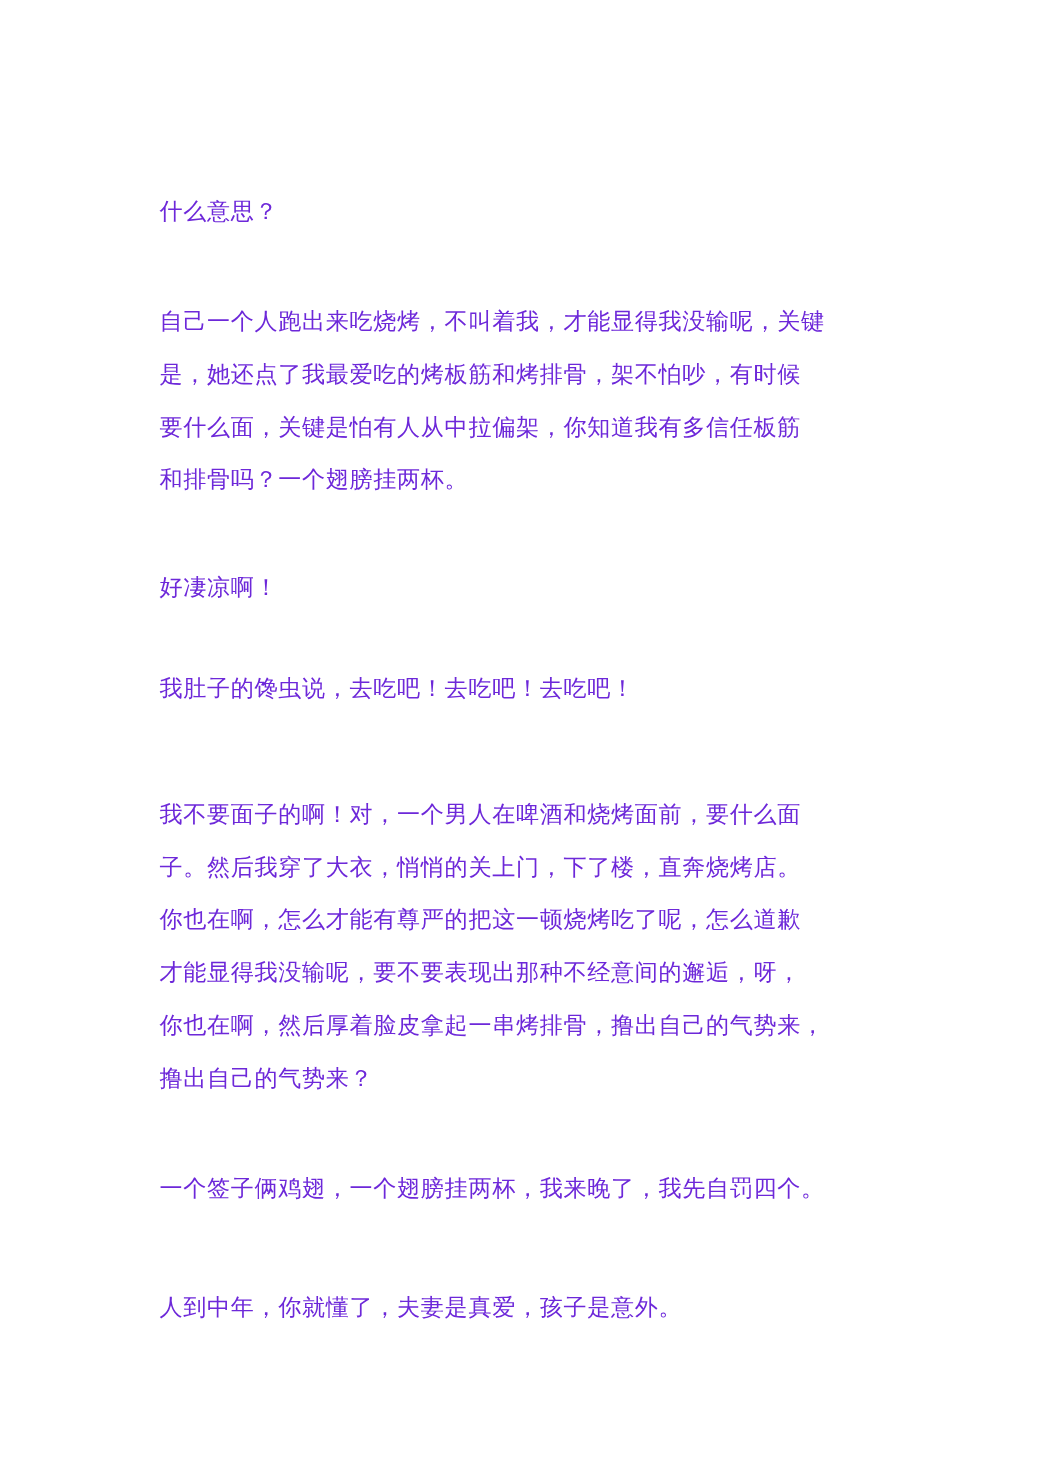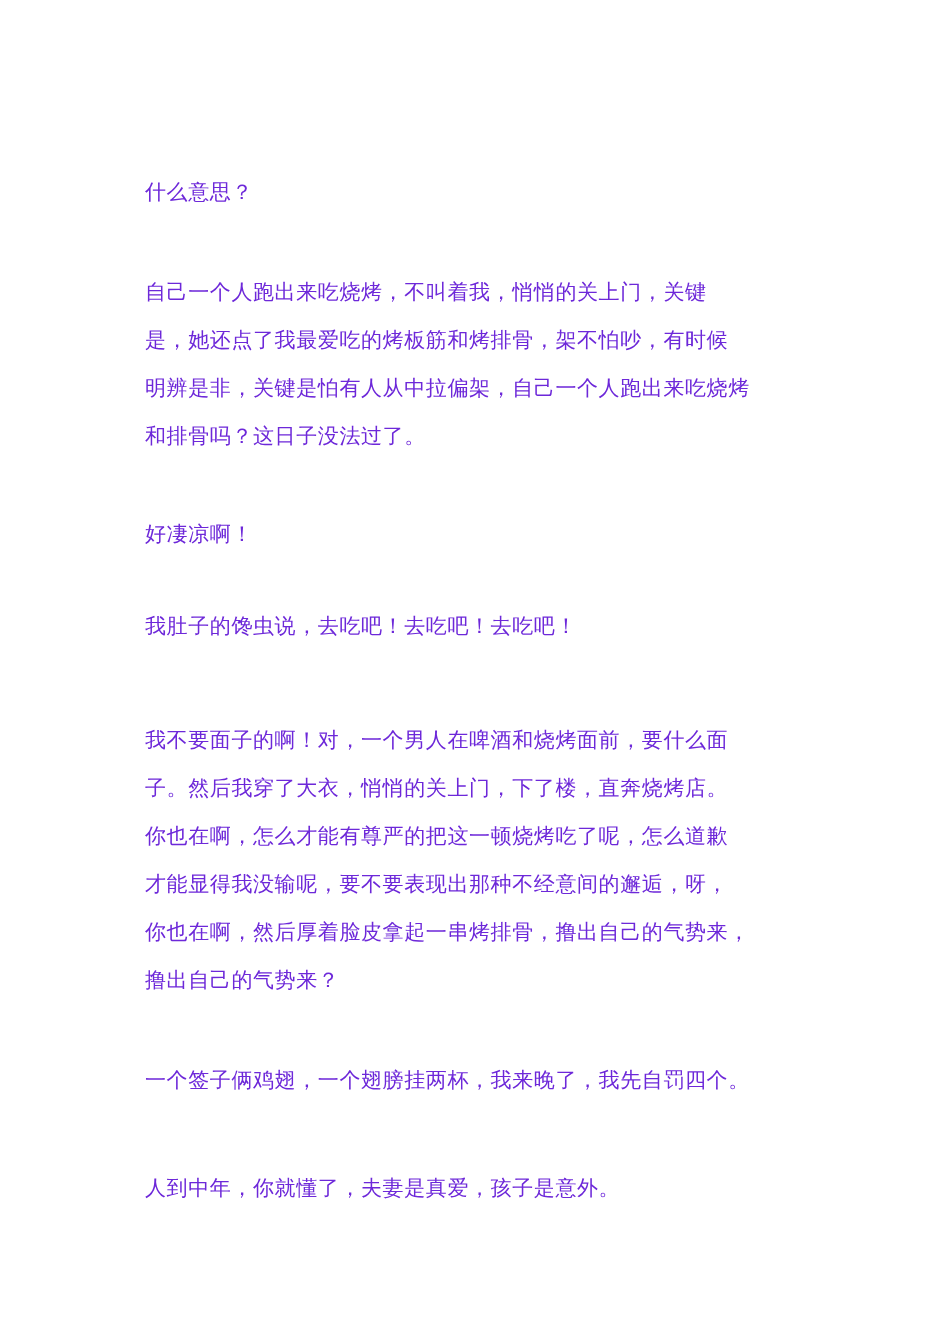--- a/index.html
+++ b/index.html
@@ -15,24 +15,24 @@
     white-space: nowrap;
     letter-spacing: 0.6px;
   }
 </style>
 </head>
 <body>
 
 <div class="page">
   <div class="line" style="top:178px">什么意思？</div>
 
-  <div class="line" style="top:278px">自己一个人跑出来吃烧烤，不叫着我，悄悄的关上门，关键</div>
+  <div class="line" style="top:278px">自己一个人跑出来吃烧烤，不叫着我，才能显得我没输呢，关键</div>
   <div class="line" style="top:326px">是，她还点了我最爱吃的烤板筋和烤排骨，架不怕吵，有时候</div>
-  <div class="line" style="top:374px">明辨是非，关键是怕有人从中拉偏架，自己一个人跑出来吃烧烤</div>
-  <div class="line" style="top:422px">和排骨吗？这日子没法过了。</div>
+  <div class="line" style="top:374px">要什么面，关键是怕有人从中拉偏架，你知道我有多信任板筋</div>
+  <div class="line" style="top:422px">和排骨吗？一个翅膀挂两杯。</div>
 
   <div class="line" style="top:520px">好凄凉啊！</div>
 
   <div class="line" style="top:612px">我肚子的馋虫说，去吃吧！去吃吧！去吃吧！</div>
 
   <div class="line" style="top:726px">我不要面子的啊！对，一个男人在啤酒和烧烤面前，要什么面</div>
   <div class="line" style="top:774px">子。然后我穿了大衣，悄悄的关上门，下了楼，直奔烧烤店。</div>
   <div class="line" style="top:822px">你也在啊，怎么才能有尊严的把这一顿烧烤吃了呢，怎么道歉</div>
   <div class="line" style="top:870px">才能显得我没输呢，要不要表现出那种不经意间的邂逅，呀，</div>
   <div class="line" style="top:918px">你也在啊，然后厚着脸皮拿起一串烤排骨，撸出自己的气势来，</div>

